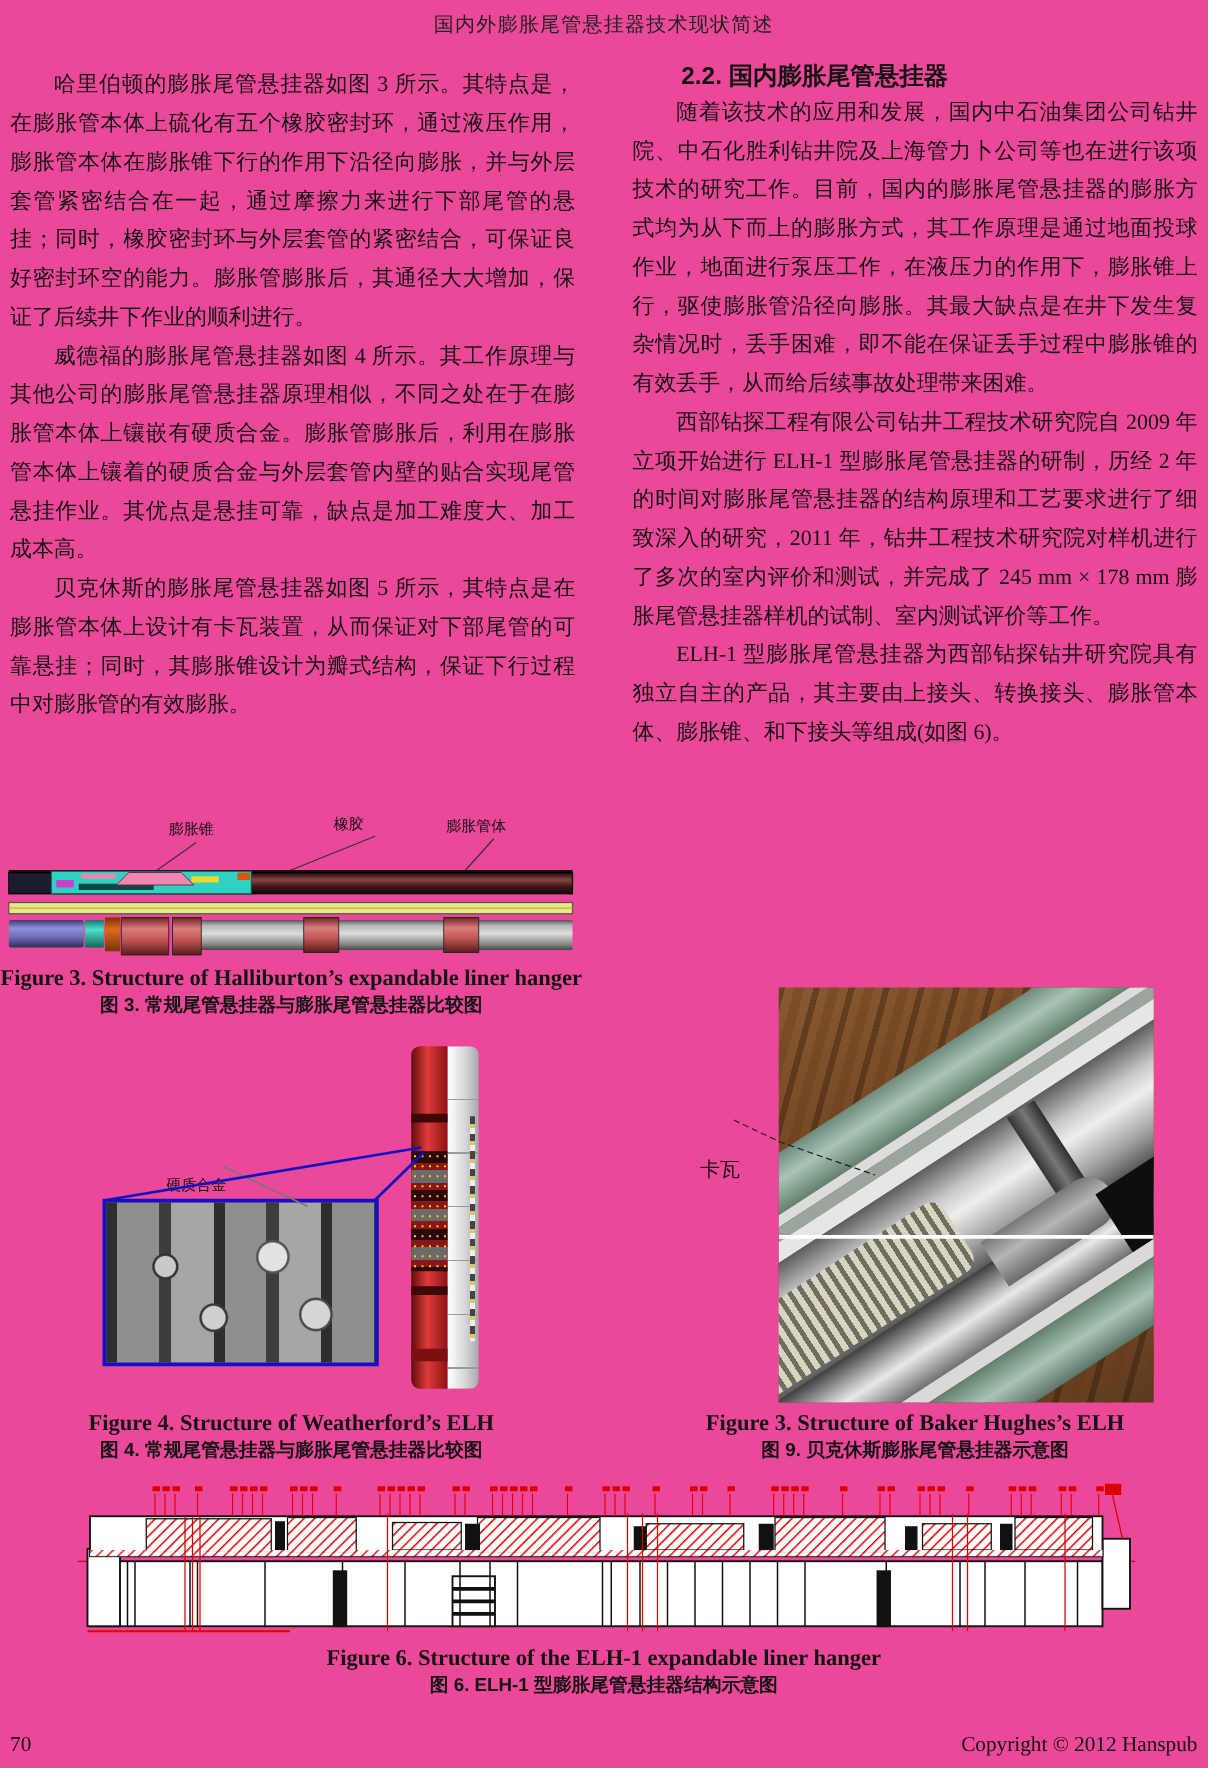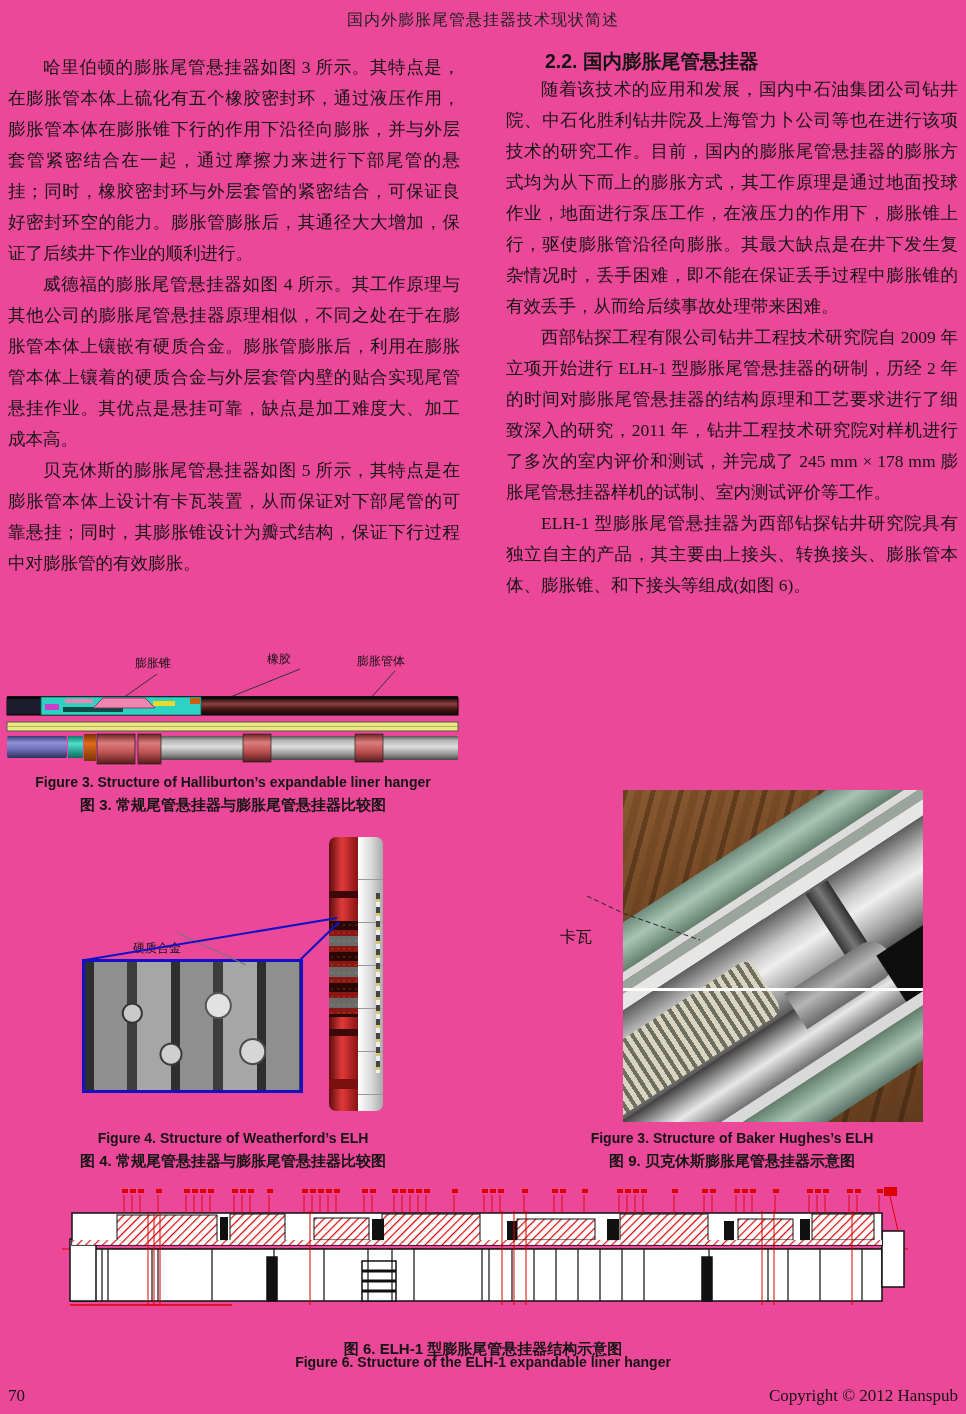--- a/index.html
+++ b/index.html
@@ -9,21 +9,21 @@
           font-size:16px;letter-spacing:1px;color:#222;}
   .col{position:absolute;width:452px;font-size:17.5px;line-height:31px;text-align:justify;}
   .col-left{left:8px;top:52px;}
   .col-right{left:506px;top:48px;}
   .col p{margin:0;text-indent:2em;}
   .h-sec{font-family:"Liberation Sans","DejaVu Sans",sans-serif;font-weight:bold;
          font-size:19.5px;line-height:26px;margin:0 0 16px 0;text-indent:0;text-align:left;}
   .h-sec3{font-family:"Liberation Sans","DejaVu Sans",sans-serif;font-weight:bold;
           font-size:20.5px;line-height:28px;margin:18px 0 14px 0;text-indent:0;text-align:left;}
   .caption{position:absolute;text-align:center;line-height:21px;}
-  .cap-en{font-weight:bold;font-size:14px;font-family:Liberation Sans, sans-serif;}
+  .cap-en{font-weight:bold;font-size:18px;font-family:Liberation Serif, serif;}
   .cap-zh{font-weight:bold;font-size:15px;font-family:"Liberation Sans","DejaVu Sans",sans-serif;}
   .figlabel{position:absolute;font-size:12px;line-height:18px;color:#111;white-space:nowrap;}
   
   .fig4{position:absolute;left:60px;top:833px;width:400px;height:290px;}
   .f4-tool-red{position:absolute;left:269px;top:4px;width:29px;height:274px;
      background:linear-gradient(90deg,#5e0c0c,#e03a3a 45%,#8a1414);border-radius:7px 0 0 7px;}
   .f4-tool-white{position:absolute;left:298px;top:4px;width:25px;height:274px;
      background:linear-gradient(90deg,#ffffff,#d8d8d8 55%,#a8a8a8);border-radius:0 7px 7px 0;
      background-image:repeating-linear-gradient(180deg,transparent 0 42px,#9a9a9a 42px 43px),
        linear-gradient(90deg,#ffffff,#d8d8d8 55%,#a8a8a8);}
@@ -255,19 +255,19 @@
 
     <g stroke="#dd0000">
       <path stroke-width="0.9" d="M62 30V12M70 30V12M78 30V12M96 30V12M124 30V12M132 30V12M140 30V12M148 30V12M172 30V12M180 30V12M188 30V12M207 30V12M242 30V12M250 30V12M258 30V12M266 30V12M274 30V12M302 30V12M310 30V12M332 30V12M340 30V12M348 30V12M356 30V12M364 30V12M392 30V12M422 30V12M430 30V12M438 30V12M462 30V12M492 30V12M500 30V12M522 30V12M557 30V12M565 30V12M573 30V12M581 30V12M612 30V12M642 30V12M650 30V12M674 30V12M682 30V12M690 30V12M713 30V12M747 30V12M755 30V12M763 30V12M787 30V12M795 30V12M817 30V12"></path>
       <path stroke-width="4" d="M60 8h6M68 8h6M76 8h6M94 8h6M122 8h6M130 8h6M138 8h6M146 8h6M170 8h6M178 8h6M186 8h6M205 8h6M240 8h6M248 8h6M256 8h6M264 8h6M272 8h6M300 8h6M308 8h6M330 8h6M338 8h6M346 8h6M354 8h6M362 8h6M390 8h6M420 8h6M428 8h6M436 8h6M460 8h6M490 8h6M498 8h6M520 8h6M555 8h6M563 8h6M571 8h6M579 8h6M610 8h6M640 8h6M648 8h6M672 8h6M680 8h6M688 8h6M711 8h6M745 8h6M753 8h6M761 8h6M785 8h6M793 8h6M815 8h6"></path>
       <path stroke-width="1" d="M248 28V122M440 28V122M452 28V122M464 28V122M700 28V122M712 28V122M790 28V122M86 30V122M92 30V122M98 30V122"></path>
       <line x1="8" y1="122" x2="170" y2="122" stroke-width="1.6"></line>
       <rect x="822" y="4" width="13" height="9" fill="#dd0000" stroke="none"></rect>
       <line x1="828" y1="13" x2="836" y2="48" stroke-width="1"></line>
     </g>
   </svg>
-  <div class="caption cap-en" style="left:0;top:1352px;width:966px;text-align:center;">Figure 6. Structure of the ELH-1 expandable liner hanger</div>
+  <div class="caption cap-en" style="left:0;top:1316px;width:966px;text-align:center;">Figure 6. Structure of the ELH-1 expandable liner hanger</div>
   <div class="caption cap-zh" style="left:0;top:1338px;width:966px;">图 6. ELH-1 型膨胀尾管悬挂器结构示意图</div>
 
   <div class="footer" style="left:8px;">70</div>
   <div class="footer" style="right:8px;text-align:right;">Copyright © 2012 Hanspub</div>
 
 </div>
 
 </body></html>

